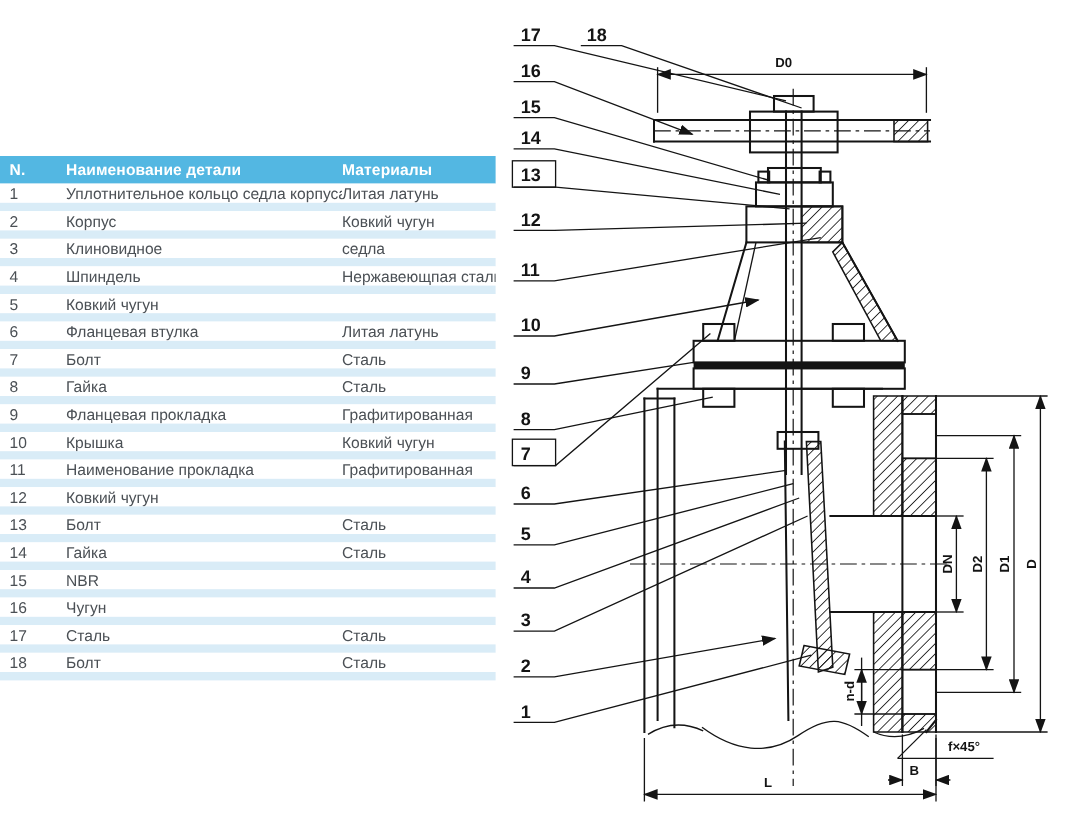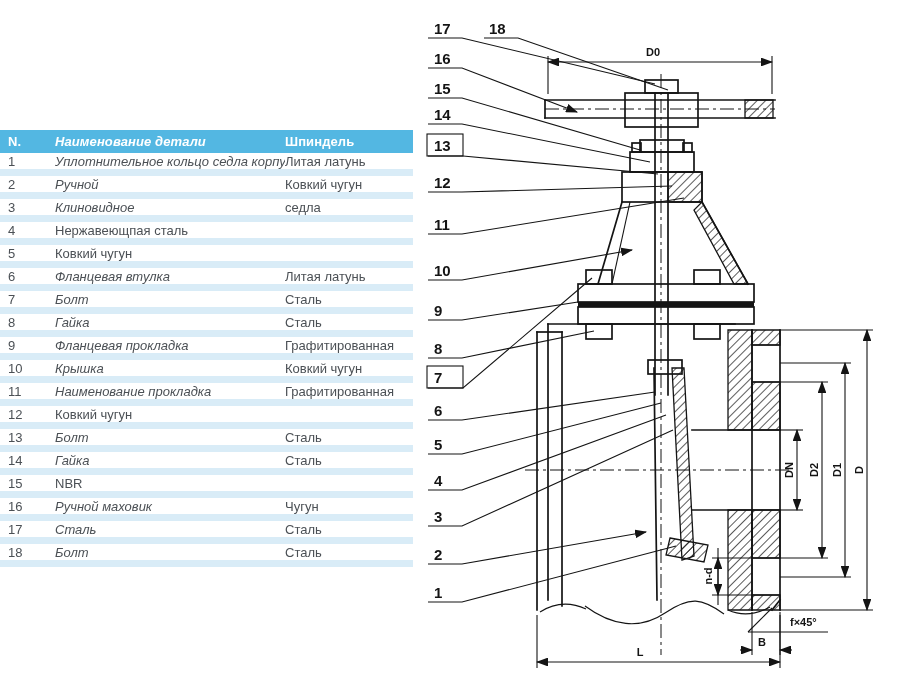--- a/index.html
+++ b/index.html
@@ -12,21 +12,21 @@
   .thead{
     display:grid;grid-template-columns:55px 230px 1fr;height:23px;align-items:center;
     background:#53b7e2;color:#fff;font-weight:700;letter-spacing:.1px;
   }
   .trow{
     display:grid;grid-template-columns:55px 230px 1fr;height:16px;align-items:center;
     background:#fff;border-bottom:7px solid #d9ecf7;color:#4b5055;
   }
   .cell{white-space:nowrap;overflow:hidden;}
   .c-num{padding-left:8px;}
-  .c-name{padding-left:0;font-style:italic;}
+  .c-name{padding-left:0;}
   .c-mat{padding-left:0;}
   
   .drawing{position:absolute;left:420px;top:0;width:480px;height:686px;}
   .ln{stroke:#141414;stroke-width:1.7;fill:none;stroke-linecap:square;}
   .thin{stroke:#141414;stroke-width:1.1;fill:none;}
   .cl{stroke:#141414;stroke-width:1;fill:none;stroke-dasharray:14 4 3 4;}
   .dim{stroke:#141414;stroke-width:1.1;fill:none;}
   .hatchbox{fill:url(#h);stroke:#141414;stroke-width:1.3;}
   .solidfill{fill:#141414;stroke:none;}
   text.callout{font:700 15px "Liberation Sans",sans-serif;fill:#141414;}
@@ -34,40 +34,41 @@
 </style>
 </head>
 <body>
 
 <div class="stage">
 
   <section class="parts-table">
     <div class="thead">
       <div class="cell c-num">N.</div>
       <div class="cell c-name">Наименование детали</div>
-      <div class="cell c-mat">Шпиндель</div>
+      <div class="cell c-mat">Материалы</div>
     </div>
     <div id="rows">
         <div class="trow">
           <div class="cell c-num">1</div>
           <div class="cell c-name">Уплотнительное кольцо седла корпуса</div>
           <div class="cell c-mat">Литая латунь</div>
         </div>
         <div class="trow">
           <div class="cell c-num">2</div>
-          <div class="cell c-name">Ручной</div>
+          <div class="cell c-name">Корпус</div>
           <div class="cell c-mat">Ковкий чугун</div>
         </div>
         <div class="trow">
           <div class="cell c-num">3</div>
           <div class="cell c-name">Клиновидное</div>
           <div class="cell c-mat">седла</div>
         </div>
         <div class="trow">
           <div class="cell c-num">4</div>
+          <div class="cell c-name">Шпиндель</div>
           <div class="cell c-mat">Нержавеющпая сталь</div>
         </div>
         <div class="trow">
           <div class="cell c-num">5</div>
           <div class="cell c-mat">Ковкий чугун</div>
         </div>
         <div class="trow">
           <div class="cell c-num">6</div>
           <div class="cell c-name">Фланцевая втулка</div>
           <div class="cell c-mat">Литая латунь</div>
@@ -110,21 +111,20 @@
           <div class="cell c-num">14</div>
           <div class="cell c-name">Гайка</div>
           <div class="cell c-mat">Сталь</div>
         </div>
         <div class="trow">
           <div class="cell c-num">15</div>
           <div class="cell c-mat">NBR</div>
         </div>
         <div class="trow">
           <div class="cell c-num">16</div>
-          <div class="cell c-name">Ручной маховик</div>
           <div class="cell c-mat">Чугун</div>
         </div>
         <div class="trow">
           <div class="cell c-num">17</div>
           <div class="cell c-name">Сталь</div>
           <div class="cell c-mat">Сталь</div>
         </div>
         <div class="trow">
           <div class="cell c-num">18</div>
           <div class="cell c-name">Болт</div>

